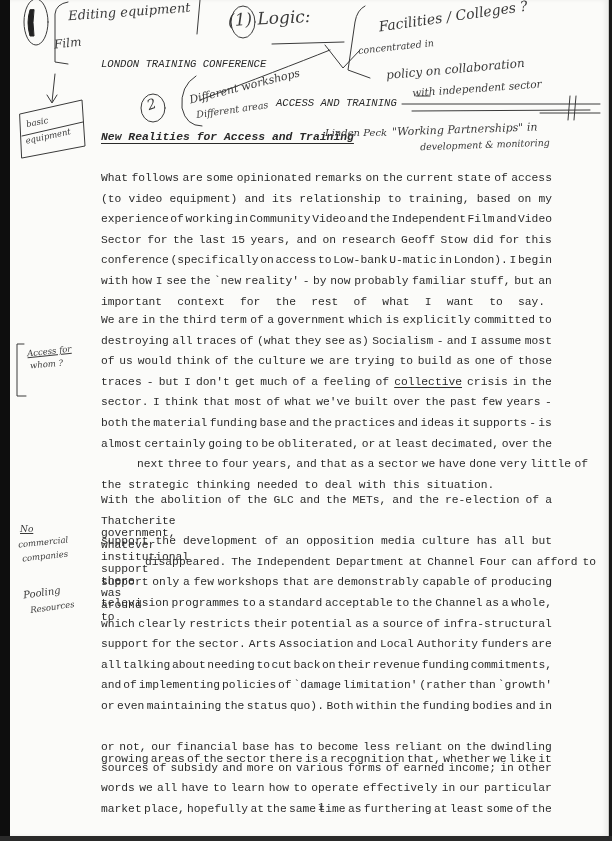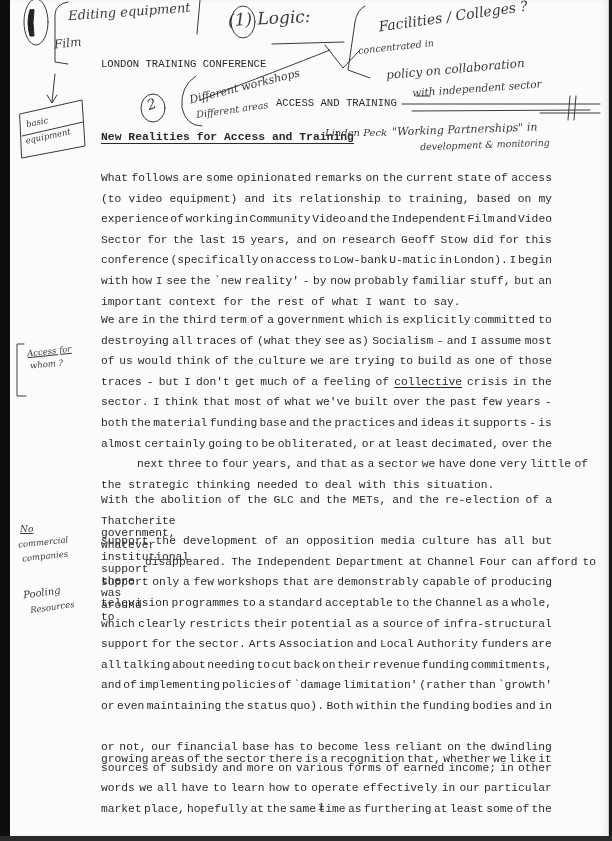--- a/index.html
+++ b/index.html
@@ -18,20 +18,21 @@
     position: absolute; left: 0; top: 836px; width: 612px; height: 5px; background: #2a2a2a;
   }
   .left-edge {
     position: absolute; left: 0; top: 0; width: 10px; height: 841px; background: #0e0e0e;
   }
   .typed {
     position: absolute;
     font-family: "Liberation Mono", "DejaVu Sans Mono", monospace;
     color: #2a2a2a;
     white-space: pre;
+    font-style: italic;
   }
   .hdr { font-size: 10.6px; letter-spacing: 0; }
   .heading {
     font-weight: bold; font-size: 11.4px;
     text-decoration: underline; text-underline-offset: 3px; text-decoration-thickness: 1.3px;
   }
   .body-line {
     position: absolute; left: 101px; width: 451px;
     font-family: "Liberation Mono", "DejaVu Sans Mono", monospace;
     font-size: 11.3px; color: #2b2b2b;
@@ -146,21 +147,21 @@
       <span class="w">reality'</span>
       <span class="w">-</span>
       <span class="w">by</span>
       <span class="w">now</span>
       <span class="w">probably</span>
       <span class="w">familiar</span>
       <span class="w">stuff,</span>
       <span class="w">but</span>
       <span class="w">an</span>
     </div>
-    <div class="body-line last" style="top: 295.6px;">
+    <div class="body-line last" style="top: 295.6px; justify-content: space-between;">
       <span class="w">important</span>
       <span class="w">context</span>
       <span class="w">for</span>
       <span class="w">the</span>
       <span class="w">rest</span>
       <span class="w">of</span>
       <span class="w">what</span>
       <span class="w">I</span>
       <span class="w">want</span>
       <span class="w">to</span>

